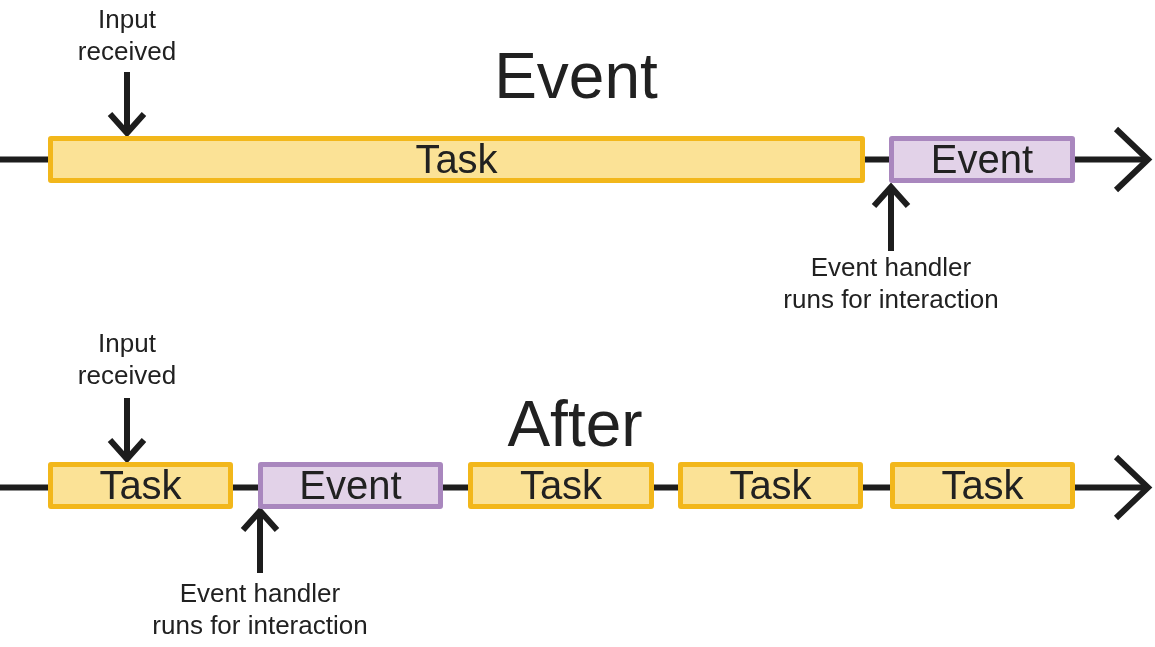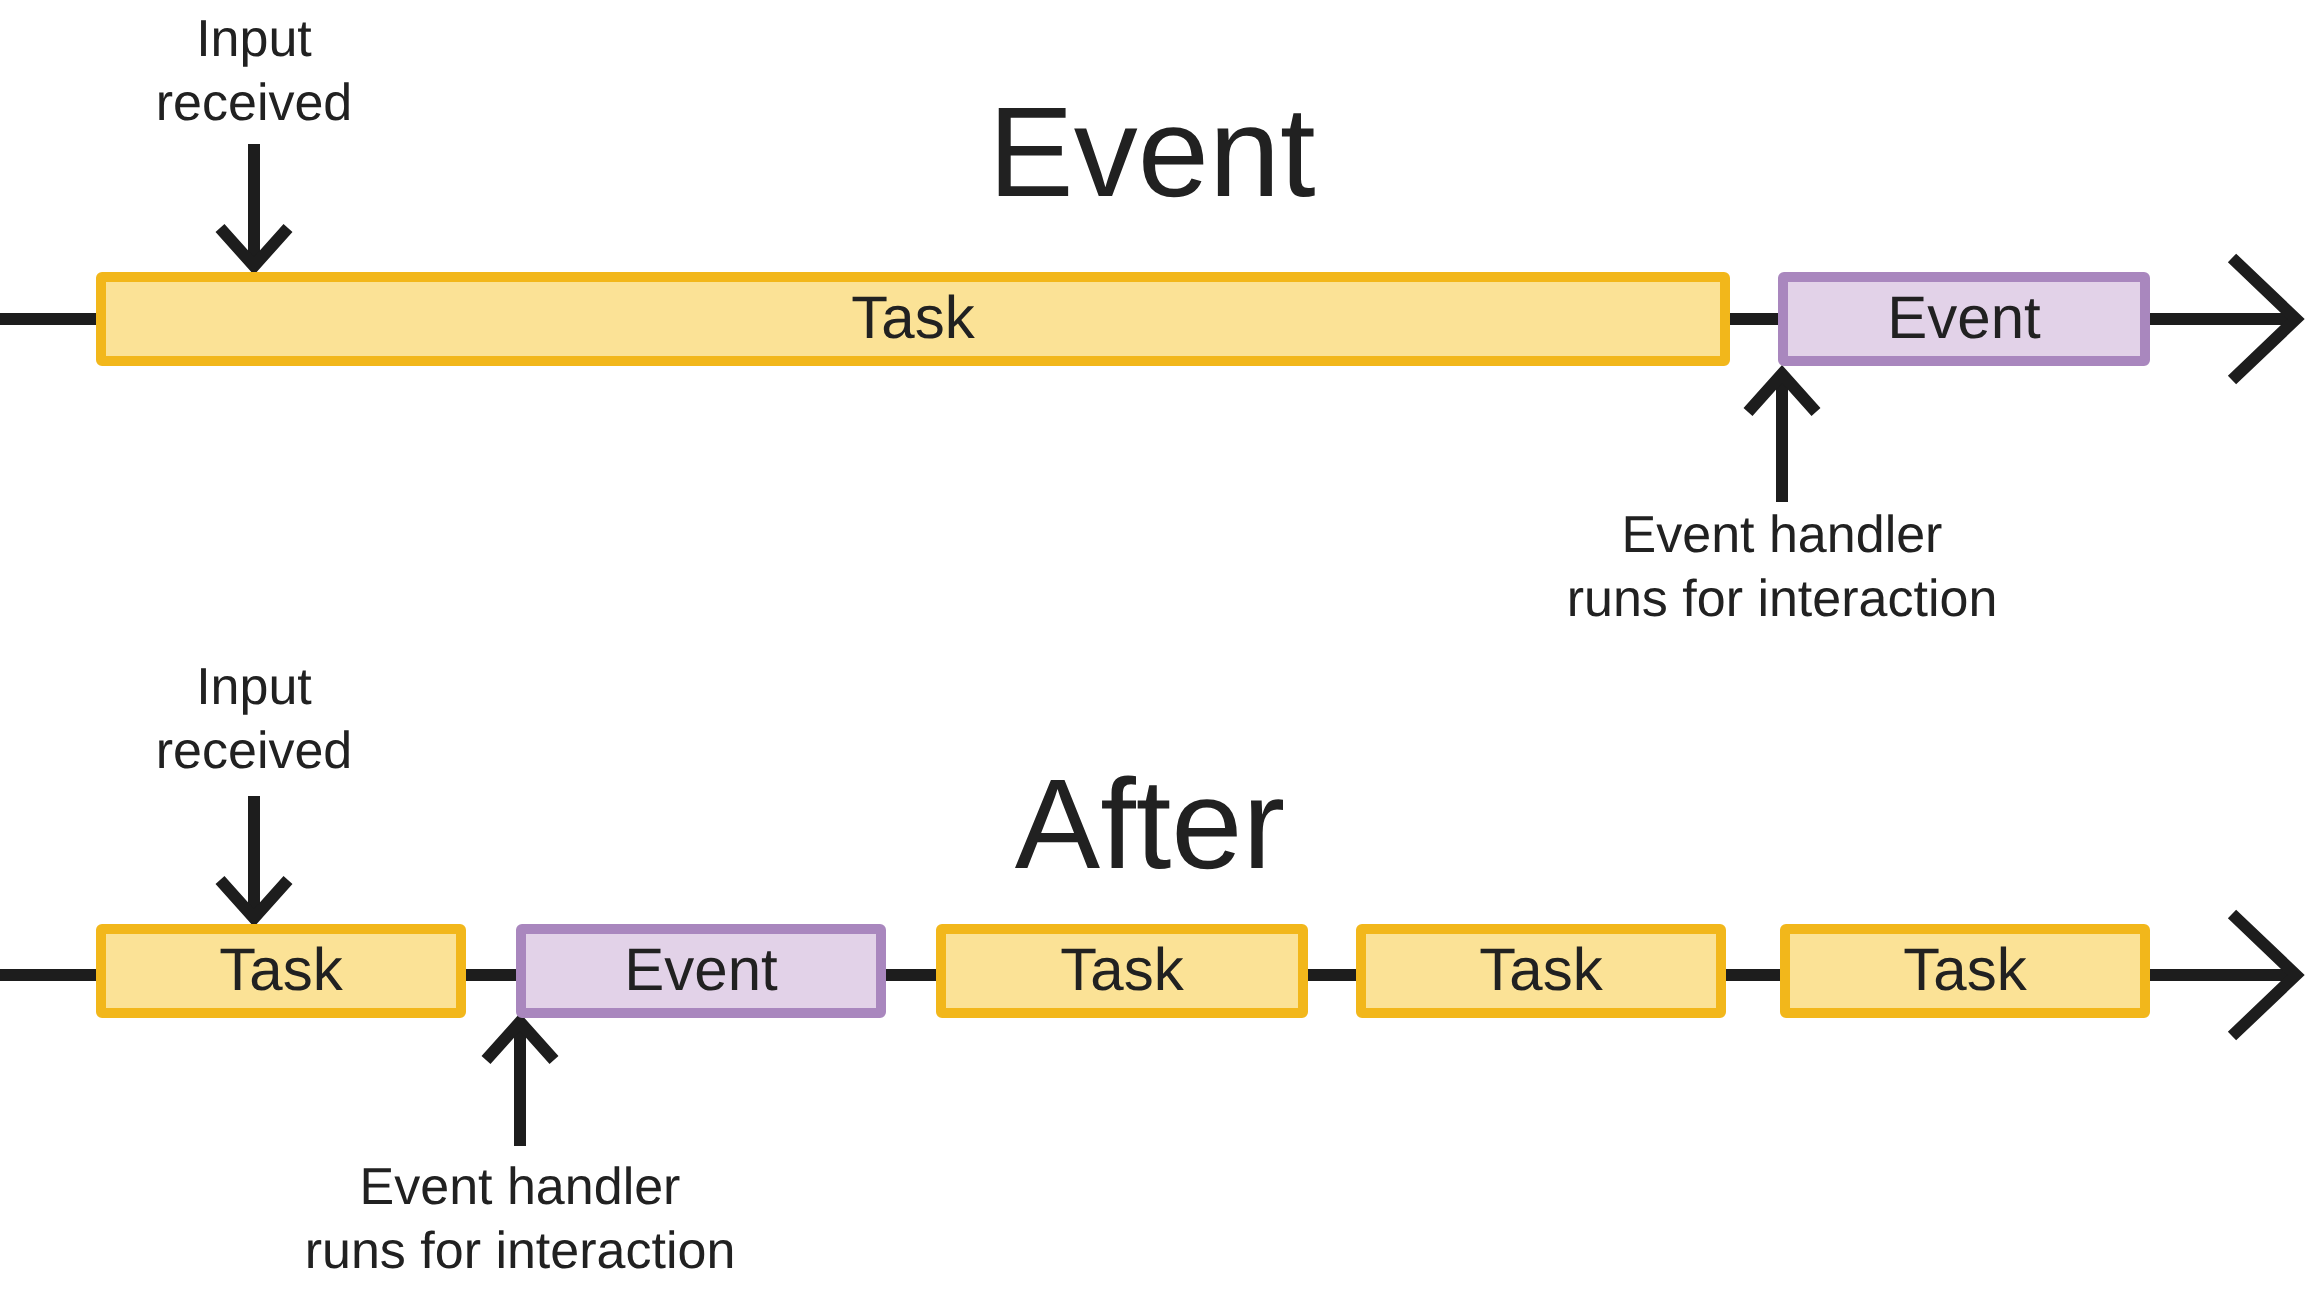--- a/index.html
+++ b/index.html
@@ -50,40 +50,40 @@
   }
   .box {
     position: absolute;
     z-index: 2;
     box-sizing: border-box;
     height: 47px;
     border-radius: 3px;
     display: flex;
     align-items: center;
     justify-content: center;
-    font-size: 30px;
+    font-size: 40px;
     color: var(--text, #212121);
   }
   .box.task {
     background: var(--task-fill, #fbe296);
     border: 5px solid var(--task-border, #f2b71b);
   }
   .box.event {
     background: var(--event-fill, #e2d2e8);
     border: 5px solid var(--event-border, #a987be);
   }
   
   .before-input-label   { left: 27px;  top: 4px;   width: 200px; }
   .before-title         { left: 376px; top: 44px;  width: 400px; }
   .before-task-box      { left: 48px;  top: 136px; width: 817px; }
   .before-event-box     { left: 889px; top: 136px; width: 186px; }
   .before-handler-label { left: 741px; top: 252px; width: 300px; }
   
   .after-input-label    { left: 27px;  top: 328px; width: 200px; }
-  .after-title          { left: 425px; top: 380px; width: 300px; }
+  .after-title          { left: 425px; top: 392px; width: 300px; }
   .after-box-1          { left: 48px;  top: 462px; width: 185px; }
   .after-box-2          { left: 258px; top: 462px; width: 185px; }
   .after-box-3          { left: 468px; top: 462px; width: 186px; }
   .after-box-4          { left: 678px; top: 462px; width: 185px; }
   .after-box-5          { left: 890px; top: 462px; width: 185px; }
   .after-handler-label  { left: 110px; top: 578px; width: 300px; }
 </style>
 </head>
 <body>
 

